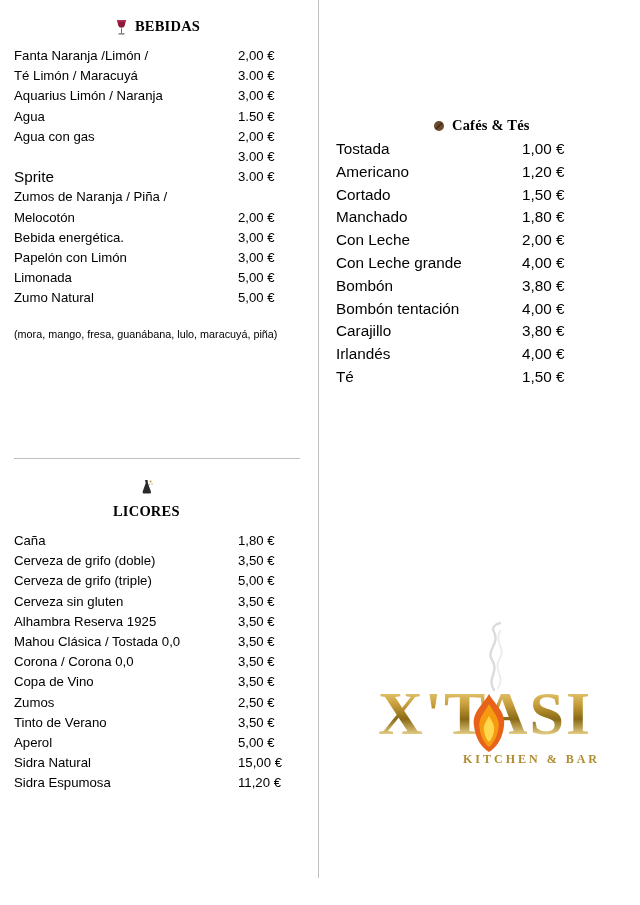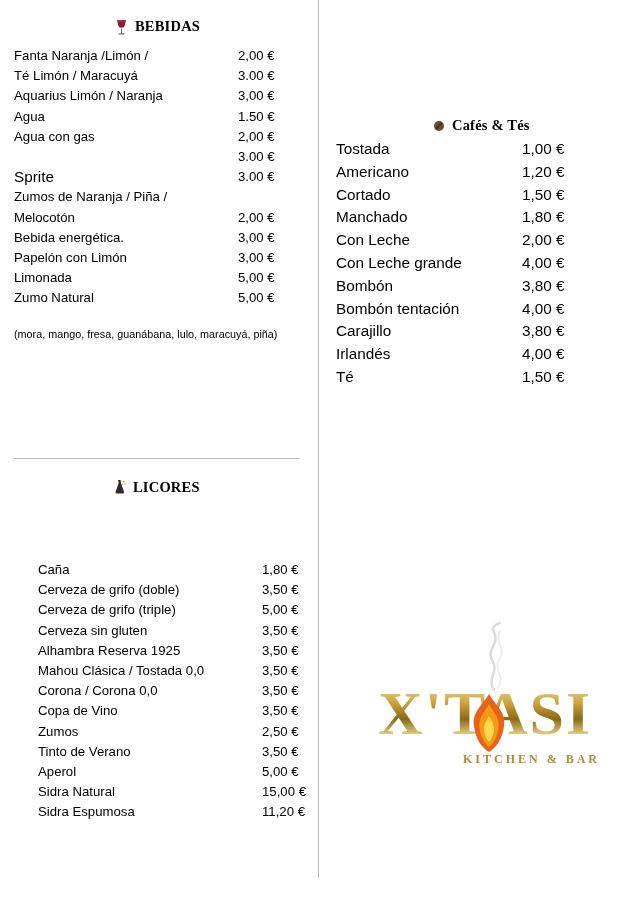--- a/index.html
+++ b/index.html
@@ -44,32 +44,32 @@
     position: absolute;
     display: flex;
     align-items: center;
     gap: 7px;
     font-weight: bold;
     font-size: 14.5px;
     letter-spacing: .2px;
     font-family: Liberation Serif, serif;
   }
   .head-bebidas { left: 115px; top: 18px; }
-  .head-licores { left: 113px; top: 479px; }
+  .head-licores { left: 113px; top: 479px; flex-direction: column; }
   .head-cafes   { left: 433px; top: 117px; }
 
   .ic { display:inline-block; line-height:1; }
   .ic svg { display:block; }
 
   
   .list {
     position: absolute;
   }
   .list-bebidas { left: 14px; top: 46px; width: 286px; }
-  .list-licores { left: 14px; top: 560px; width: 286px; margin-left: 24px; }
+  .list-licores { left: 14px; top: 531px; width: 286px; }
   .list-cafes   { left: 336px; top: 138px; width: 248px; }
 
   .row {
     display: flex;
     justify-content: space-between;
     align-items: center;
     white-space: nowrap;
   }
   .list-bebidas .row, .list-licores .row {
     font-size: 13.2px;

